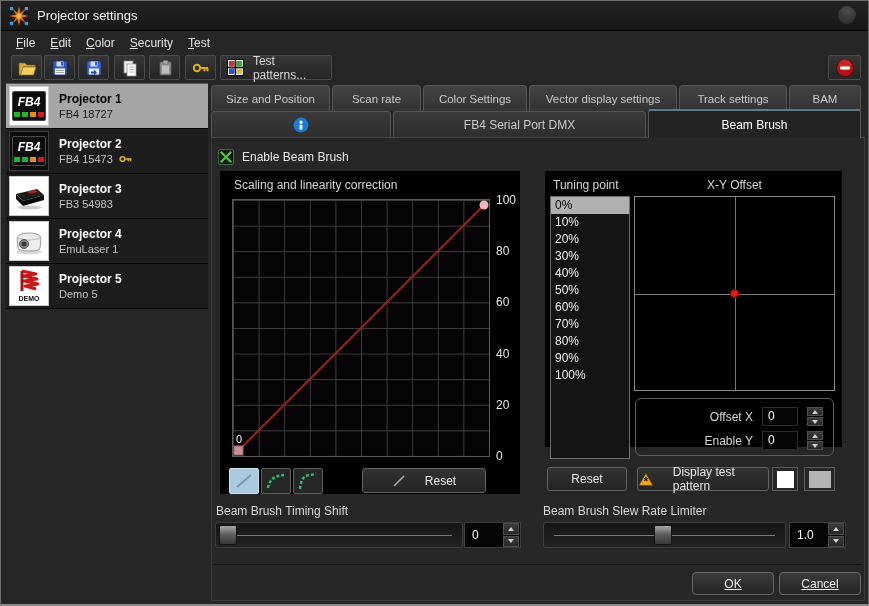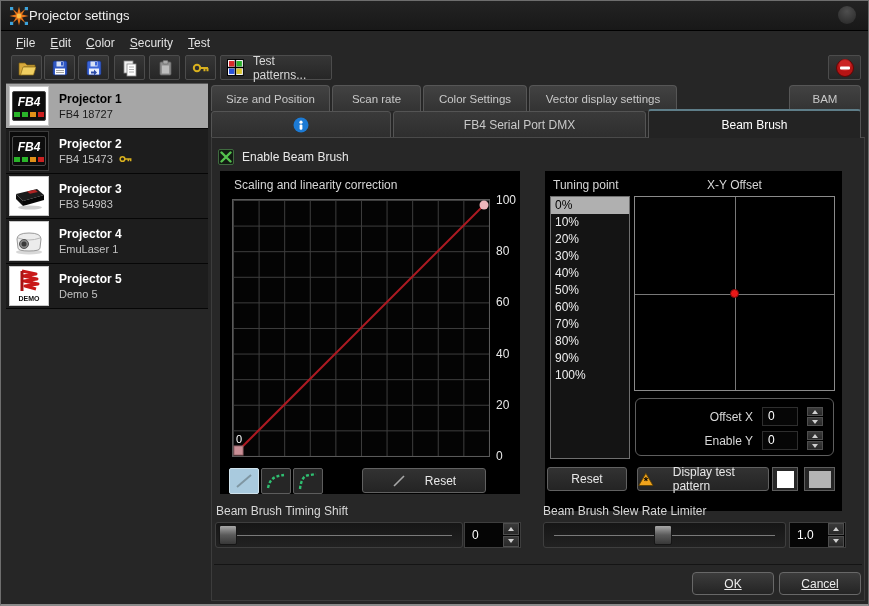--- a/index.html
+++ b/index.html
@@ -7,21 +7,21 @@
   body { font-family:"Liberation Sans", sans-serif; }
 
   .window { position:relative; width:869px; height:606px; background:#262626;
             border:1px solid #6e6e6e; border-bottom:2px solid #8a8a8a; overflow:hidden; color:#e0e0e0; }
 
   
   .titlebar { position:absolute; left:0; top:0; right:0; height:30px;
               background:linear-gradient(#232323,#181818); border-bottom:1px solid #000;
               display:flex; align-items:center; }
   .titlebar .app-icon { margin-left:8px; width:20px; height:20px; }
-  .titlebar .title { font-size:13px; color:#f0f0f0; }
+  .titlebar .title { margin-left:8px; font-size:13px; color:#f0f0f0; }
   .title-circle { position:absolute; right:12px; top:5px; width:18px; height:18px; border-radius:50%;
                   background:radial-gradient(circle at 50% 30%, #4e4e4e, #262626); }
 
   
   .menubar { position:absolute; left:0; top:31px; right:0; height:21px;
              display:flex; align-items:center; gap:15px; padding-left:15px; }
   .menu-item { display:inline-block; font-size:12px; color:#e2e2e2; cursor:default; }
   .menu-item::first-letter { text-decoration:underline; }
 
   
@@ -327,20 +327,21 @@
         <span class="pname">Projector 5</span>
         <span class="pdetail">Demo 5</span>
       </div>
     </div>
   </div>
 
   <div class="tab1" style="left:210px; width:119px">Size and Position</div>
   <div class="tab1" style="left:422px; width:104px">Color Settings</div>
   <div class="tab1" style="left:331px; width:89px">Scan rate</div>
   <div class="tab1" style="left:528px; width:148px">Vector display settings</div>
+  <div class="tab1" style="left:678px; width:108px">Track settings</div>
   <div class="tab1" style="left:788px; width:72px">BAM</div>
 
   <div class="tab2" style="left:210px; width:180px">
     <svg width="16" height="16" viewBox="0 0 16 16">
       <circle cx="8" cy="8" r="7.5" fill="#1c7ad4"></circle>
       <circle cx="8" cy="5.2" r="1.6" fill="#fff"></circle>
       <rect x="6.6" y="7.4" width="2.8" height="5.4" rx="1.2" fill="#fff"></rect>
     </svg>
   </div>
   <div class="tab2" style="left:392px; width:253px">FB4 Serial Port DMX</div>
@@ -392,21 +393,21 @@
         </svg>
       </div>
       <div class="panel-btn" style="position:absolute; left:142px; top:297px; width:124px; height:25px">
         <svg width="14" height="14" viewBox="0 0 14 14">
           <line x1="2" y1="12" x2="12" y2="2" stroke="#a8a8a8" stroke-width="1.6"></line>
         </svg>
         <span>Reset</span>
       </div>
     </div>
 
-    <div class="blackpanel" style="left:333px; top:33px; width:297px; height:340px">
+    <div class="blackpanel" style="left:333px; top:33px; width:297px; height:276px">
       <span class="panel-title" style="left:8px; top:7px">Tuning point</span>
       <span class="panel-title" style="left:89px; top:7px; width:201px; text-align:center">X-Y Offset</span>
 
       <div class="tlist">
         <div class="titem selected">0%</div>
         <div class="titem">10%</div>
         <div class="titem">20%</div>
         <div class="titem">30%</div>
         <div class="titem">40%</div>
         <div class="titem">50%</div>

